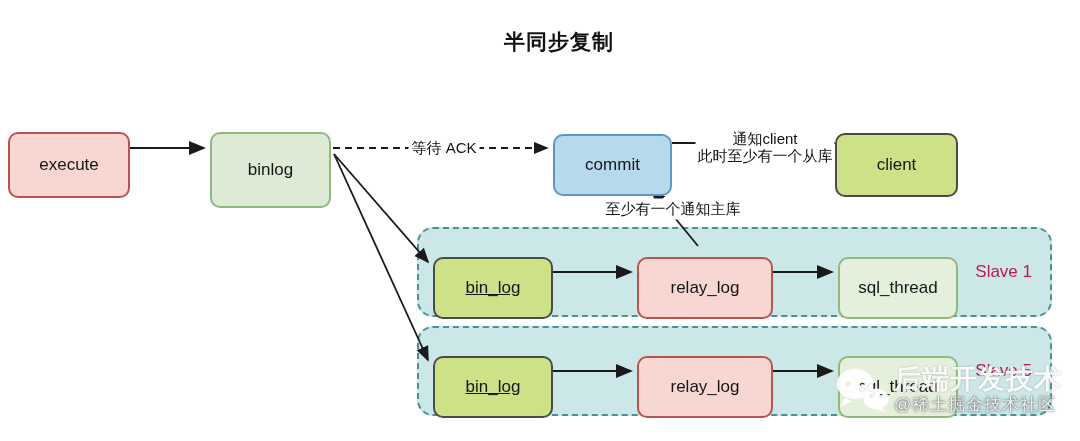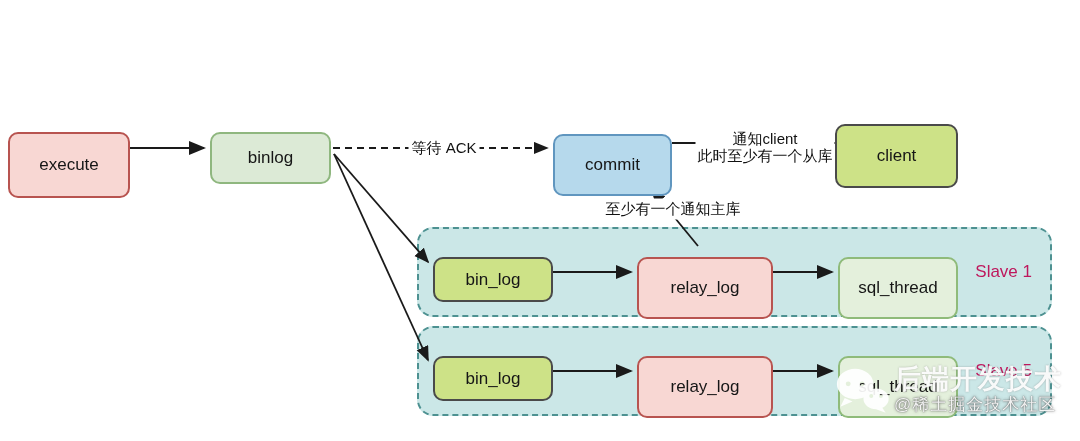--- a/index.html
+++ b/index.html
@@ -27,44 +27,44 @@
     display:flex;align-items:center;justify-content:center;
     border-radius:10px;
     border:2px solid #000;
     font-size:17px;
     box-sizing:border-box;
     z-index:4;
     margin-top:16px;
   }
   .node-execute{left:8px;top:116px;width:122px;height:66px;
     background:var(--execute-fill);border-color:var(--execute-border);}
-  .node-binlog{left:210px;top:116px;width:121px;height:52px;
+  .node-binlog{left:210px;top:116px;width:121px;height:76px;
     background:var(--binlog-fill);border-color:var(--binlog-border);}
   .node-commit{left:553px;top:118px;width:119px;height:62px;
     background:var(--commit-fill);border-color:var(--commit-border);}
-  .node-client{left:835px;top:108px;width:123px;height:64px;
+  .node-client{left:835px;top:117px;width:123px;height:64px;
     background:var(--client-fill);border-color:var(--client-border);}
   .slave-box{
     position:absolute;left:417px;width:635px;height:90px;
     background:var(--slave-fill);
     border:2px dashed var(--slave-border);
     border-radius:16px;
     box-sizing:border-box;
     z-index:1;
   }
   .slave-1{top:227px;}
   .slave-2{top:326px;}
   .slave-name{
     position:absolute;right:18px;top:50%;
     transform:translateY(-50%);
     font-size:17px;color:#be185d;
     z-index:2;
   }
-  .node-bin-log{left:433px;width:120px;height:45px;
-    background:var(--client-fill);border-color:var(--client-border);}
+  .node-bin-log{left:433px;width:120px;height:62px;
+    background:var(--client-fill);border-color:var(--client-border);text-decoration:underline;}
   .node-relay-log{left:637px;width:136px;height:62px;
     background:var(--relay-fill);border-color:var(--relay-border);}
   .node-sql-thread{left:838px;width:120px;height:62px;
     background:var(--sql-fill);border-color:var(--sql-border);}
   .row-s1{top:241px;}
   .row-s2{top:340px;}
   .edge-label{
     position:absolute;
     transform:translate(-50%,-50%);
     background:#ffffff;
@@ -98,20 +98,21 @@
     text-shadow:0 0 3px rgba(70,70,70,0.8), 0 0 1px rgba(70,70,70,0.9);
     letter-spacing:1px;
     line-height:20px;
   }
 </style>
 </head>
 <body>
 
 <div class="canvas">
 
+  <div class="diagram-title">半同步复制</div>
 
   <div class="slave-box slave-1">
     <div class="slave-name">Slave 1</div>
   </div>
   <div class="slave-box slave-2">
     <div class="slave-name">Slave 5</div>
   </div>
 
   <svg class="arrows" width="1080" height="441" viewBox="0 0 1080 441" xmlns="http://www.w3.org/2000/svg" style="z-index:2;">
     <defs>

